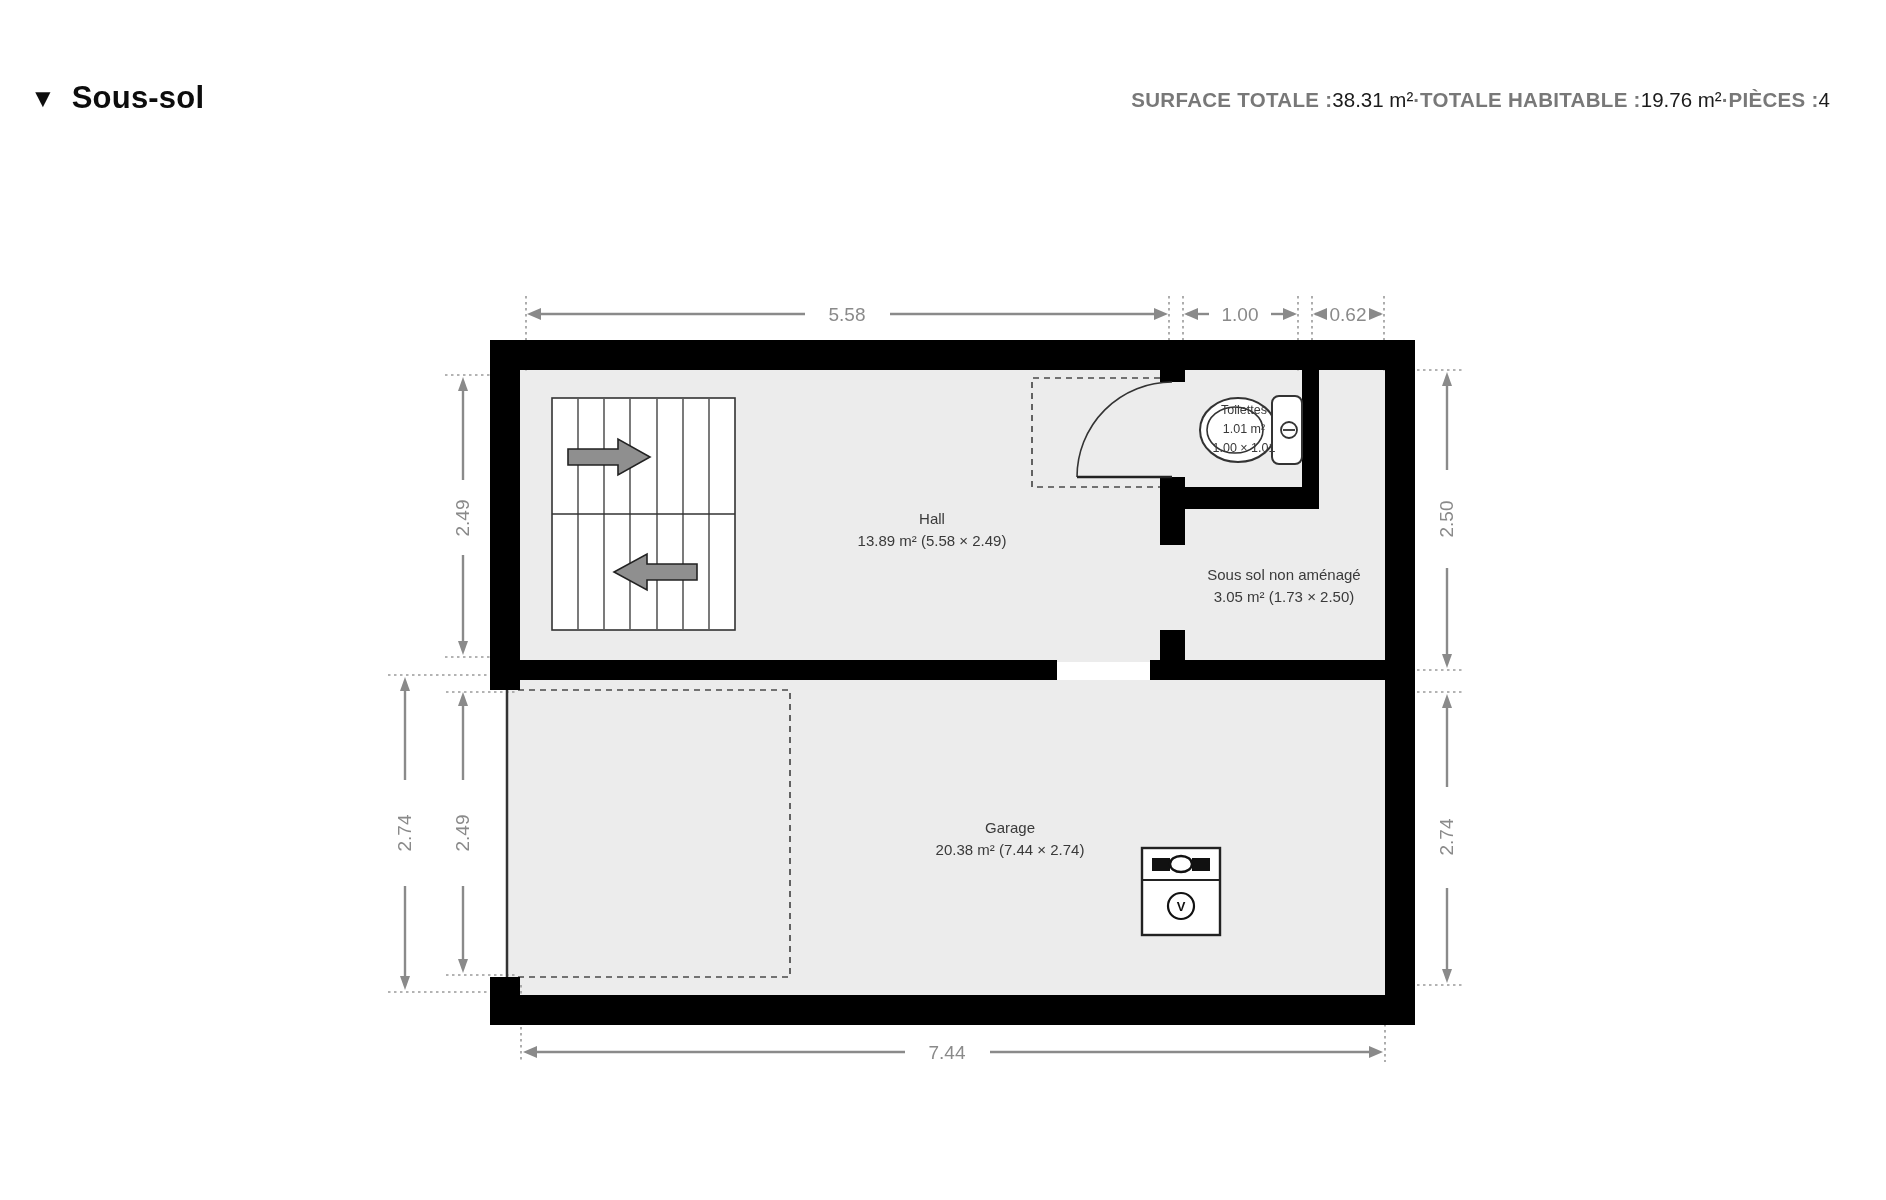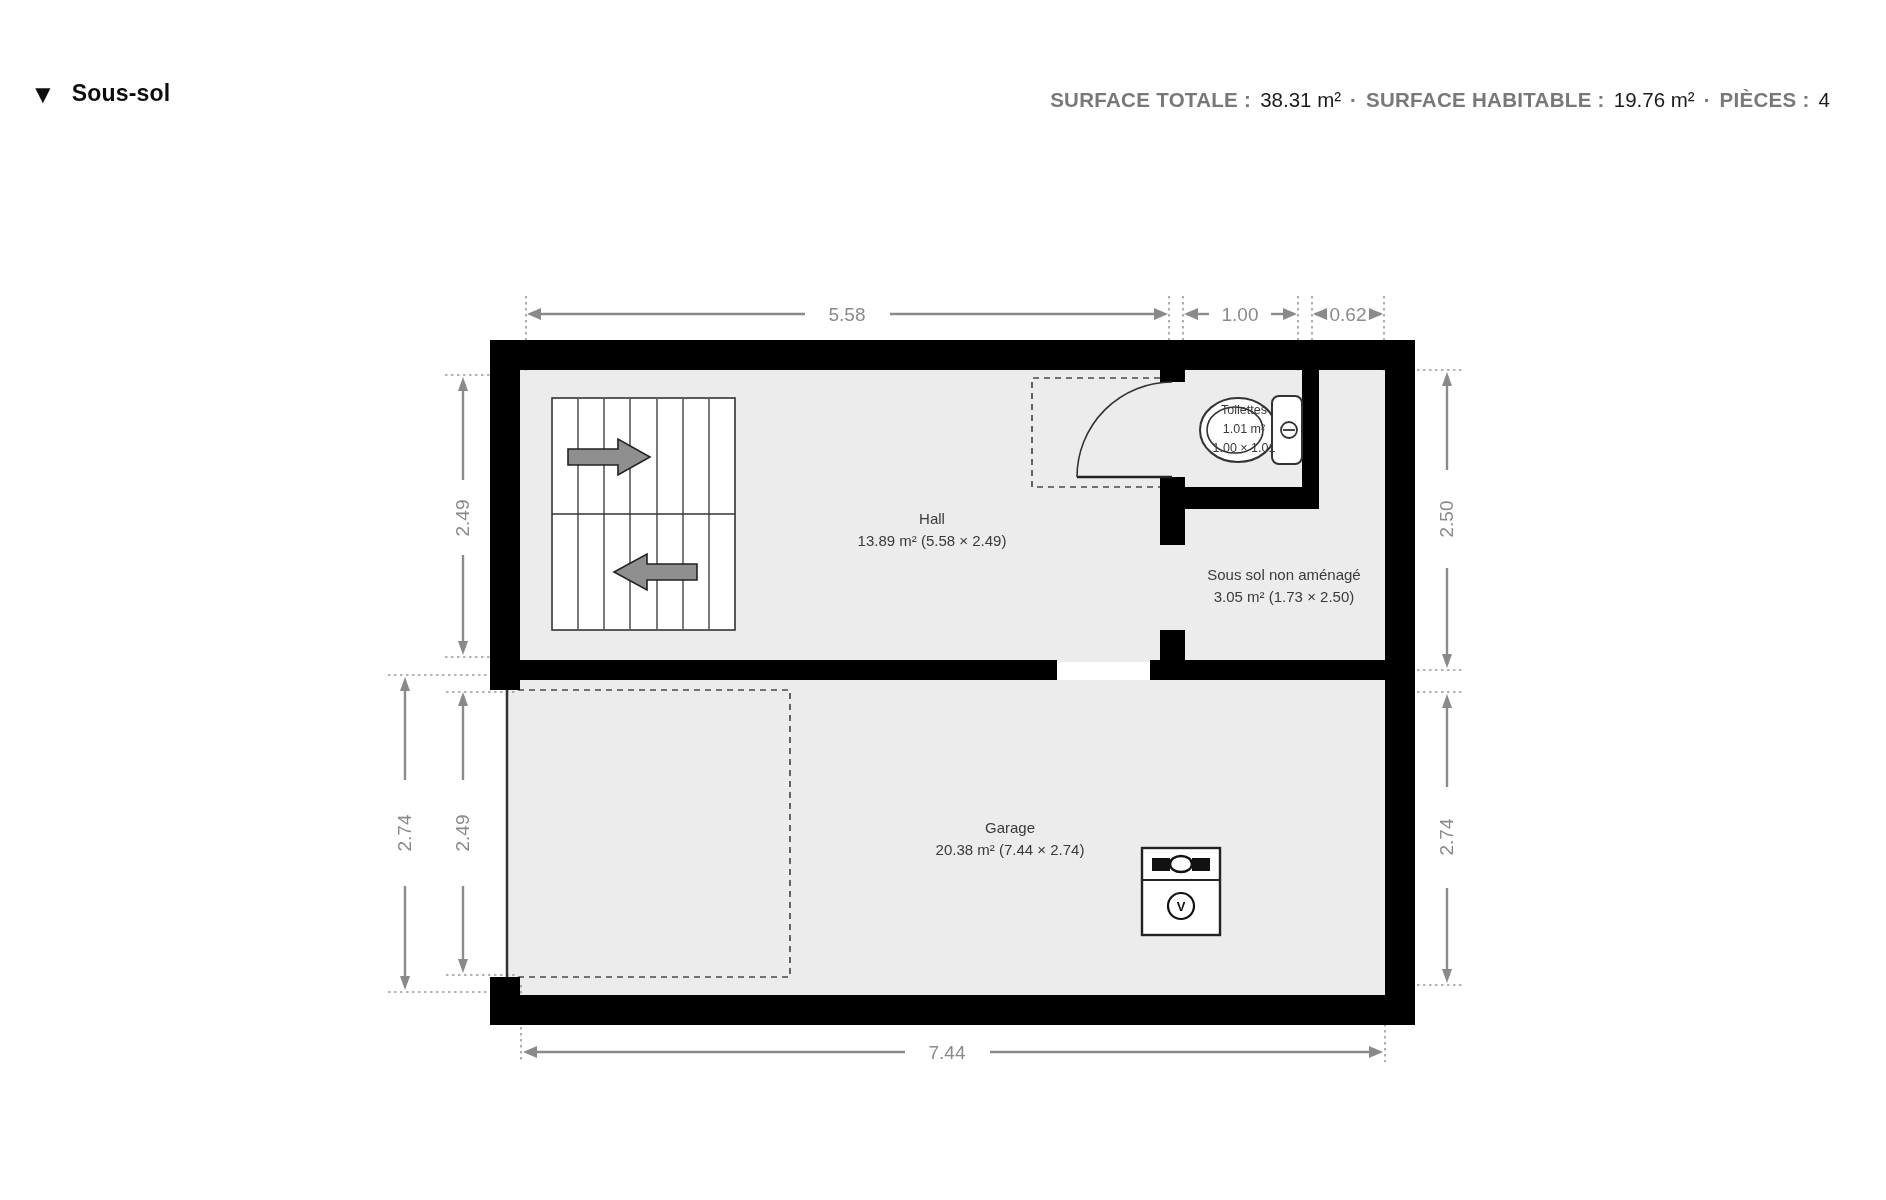--- a/index.html
+++ b/index.html
@@ -5,24 +5,24 @@
   html,body{margin:0;padding:0;background:#fff;}
   .canvas{
     position:relative;width:1886px;height:1200px;background:#ffffff;
     font-family:"Liberation Sans",sans-serif;overflow:hidden;
   }
   .title-row{
     position:absolute;left:30px;top:80px;display:flex;align-items:center;gap:16px;
     color:#0d0d0d;cursor:pointer;
   }
   .title-row .tri{font-size:26px;line-height:1;}
-  .title-row .ttl{font-size:23px;font-weight:bold;letter-spacing:.2px;text-align:center;}
+  .title-row .ttl{font-size:31px;font-weight:bold;letter-spacing:.2px;text-align:center;}
   .summary{
     position:absolute;right:56px;top:88px;font-size:20.5px;white-space:nowrap;
-    display:flex;align-items:baseline;gap:9px;
+    display:flex;align-items:baseline;
   }
   .summary .lbl{font-weight:bold;color:#787878;letter-spacing:.3px;}
   .summary .val{color:#1b1b1b;font-weight:normal;}
   .summary .sep{color:#787878;font-weight:bold;}
   svg{position:absolute;left:0;top:0;}
   svg text{font-family:"Liberation Sans",sans-serif;}
   .dimtxt{fill:#8a8a8a;font-size:19px;}
   .roomname{fill:#3a3a3a;font-size:15px;}
   .roomsmall{fill:#3a3a3a;font-size:12.5px;}
 </style>
@@ -33,21 +33,21 @@
 
   <div class="title-row">
     <span class="tri">▼</span>
     <span class="ttl">Sous-sol</span>
   </div>
 
   <div class="summary">
     <span class="lbl">SURFACE TOTALE :</span>
     <span class="val">38.31 m²</span>
     <span class="sep">·</span>
-    <span class="lbl">SURFACE HABITABLE :</span>
+    <span class="lbl">TOTALE HABITABLE :</span>
     <span class="val">19.76 m²</span>
     <span class="sep">·</span>
     <span class="lbl">PIÈCES :</span>
     <span class="val">4</span>
   </div>
 
   <svg width="1886" height="1200" viewBox="0 0 1886 1200">
 
     <g>
       <rect x="520" y="370" width="865" height="292" fill="#ececec"></rect>

